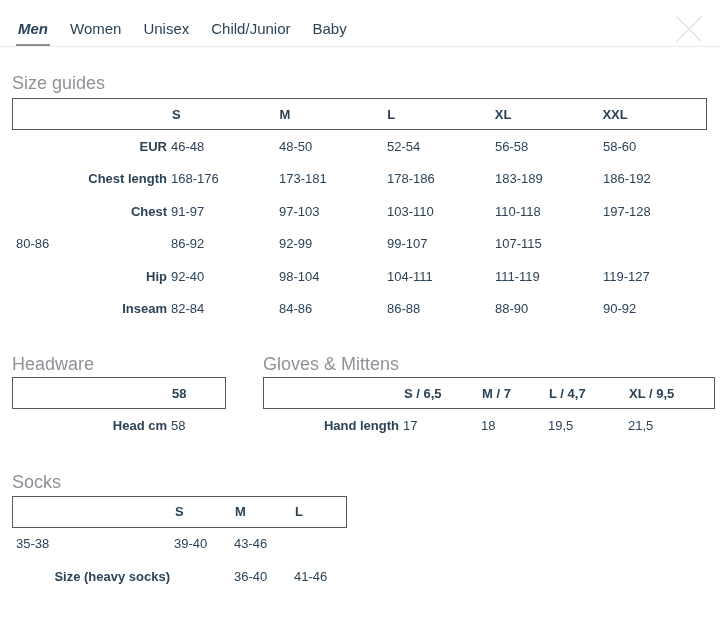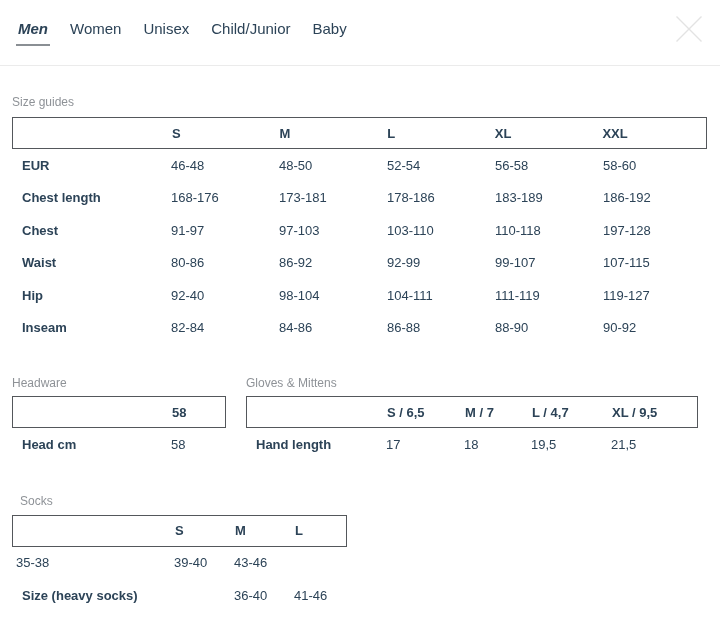--- a/index.html
+++ b/index.html
@@ -2,21 +2,21 @@
 <html><head>
 <meta charset="utf-8">
 <style>
   * { margin:0; padding:0; box-sizing:border-box; }
   html,body { width:720px; height:632px; background:#ffffff; overflow:hidden; }
   body { font-family:"Liberation Sans", sans-serif; color:#2c4357; position:relative; }
 
   
   .tabbar {
     position:relative;
-    height:66px;
+    height:47px;
     padding:20px 16px 0 16px;
     border-bottom:1px solid #ebebeb;
     display:flex;
     align-items:flex-start;
     gap:18px;
   }
   .tab {
     background:none; border:none; cursor:pointer;
     font-family:"Liberation Sans", sans-serif;
     font-size:15px; color:#2c4357;
@@ -27,44 +27,44 @@
   .tab.active { font-style:italic; font-weight:600; border-bottom-color:#8a8f94; }
   .close-btn {
     position:absolute; top:15px; right:17px;
     width:28px; height:28px;
     background:none; border:none; cursor:pointer; padding:0;
   }
 
   
   .content { padding:0 13px 0 12px; }
   h2.section-title {
-    font-size:12px; font-weight:400; color:#8e9297;
+    font-size:18px; font-weight:400; color:#8e9297;
     line-height:18px;
   }
   .title-main   { margin-top:27px; margin-bottom:6px; }
   .title-row2   { margin-top:30px; margin-bottom:4px; }
-  .title-socks  { margin-top:31px; margin-bottom:5px;margin-left:8px; }
+  .title-socks  { margin-top:31px; margin-bottom:5px; }
 
   .row { display:grid; align-items:center; }
   .thead { border:1px solid #54575b; height:32px; }
   .trow  { height:32.5px; }
   .cell  { padding-left:4px; font-size:13px; white-space:nowrap; overflow:hidden; }
-  .cell.label { padding-left:10px; font-weight:700; }
+  .cell.label { padding-left:10px; font-weight:700;text-align:right; }
   .thead .cell { font-weight:700; }
 
   .tbl-size   { width:695px; }
   .tbl-size .row   { grid-template-columns:155px repeat(5, 1fr); }
   .tbl-head   { width:214px; }
   .tbl-head .row   { grid-template-columns:155px 1fr; }
   .tbl-gloves { width:452px; }
   .tbl-gloves .row { grid-template-columns:136px 78px 67px 80px 1fr; }
   .tbl-socks  { width:335px; }
   .tbl-socks .row  { grid-template-columns:158px 60px 60px 1fr; }
 
-  .pair { display:flex; gap:20px; align-items:flex-start; }
+  .pair { display:flex; gap:37px; align-items:flex-start; }
 </style>
 </head>
 <body>
 
 <div class="tabbar">
   <button class="tab active">Men</button>
   <button class="tab">Women</button>
   <button class="tab">Unisex</button>
   <button class="tab">Child/Junior</button>
   <button class="tab">Baby</button>
@@ -105,21 +105,20 @@
       </div>
       <div class="row trow">
         <div class="cell label">Chest</div>
         <div class="cell">91-97</div>
         <div class="cell">97-103</div>
         <div class="cell">103-110</div>
         <div class="cell">110-118</div>
         <div class="cell">197-128</div>
       </div>
       <div class="row trow">
-        <div class="cell label">Waist</div>
         <div class="cell">80-86</div>
         <div class="cell">86-92</div>
         <div class="cell">92-99</div>
         <div class="cell">99-107</div>
         <div class="cell">107-115</div>
       </div>
       <div class="row trow">
         <div class="cell label">Hip</div>
         <div class="cell">92-40</div>
         <div class="cell">98-104</div>

